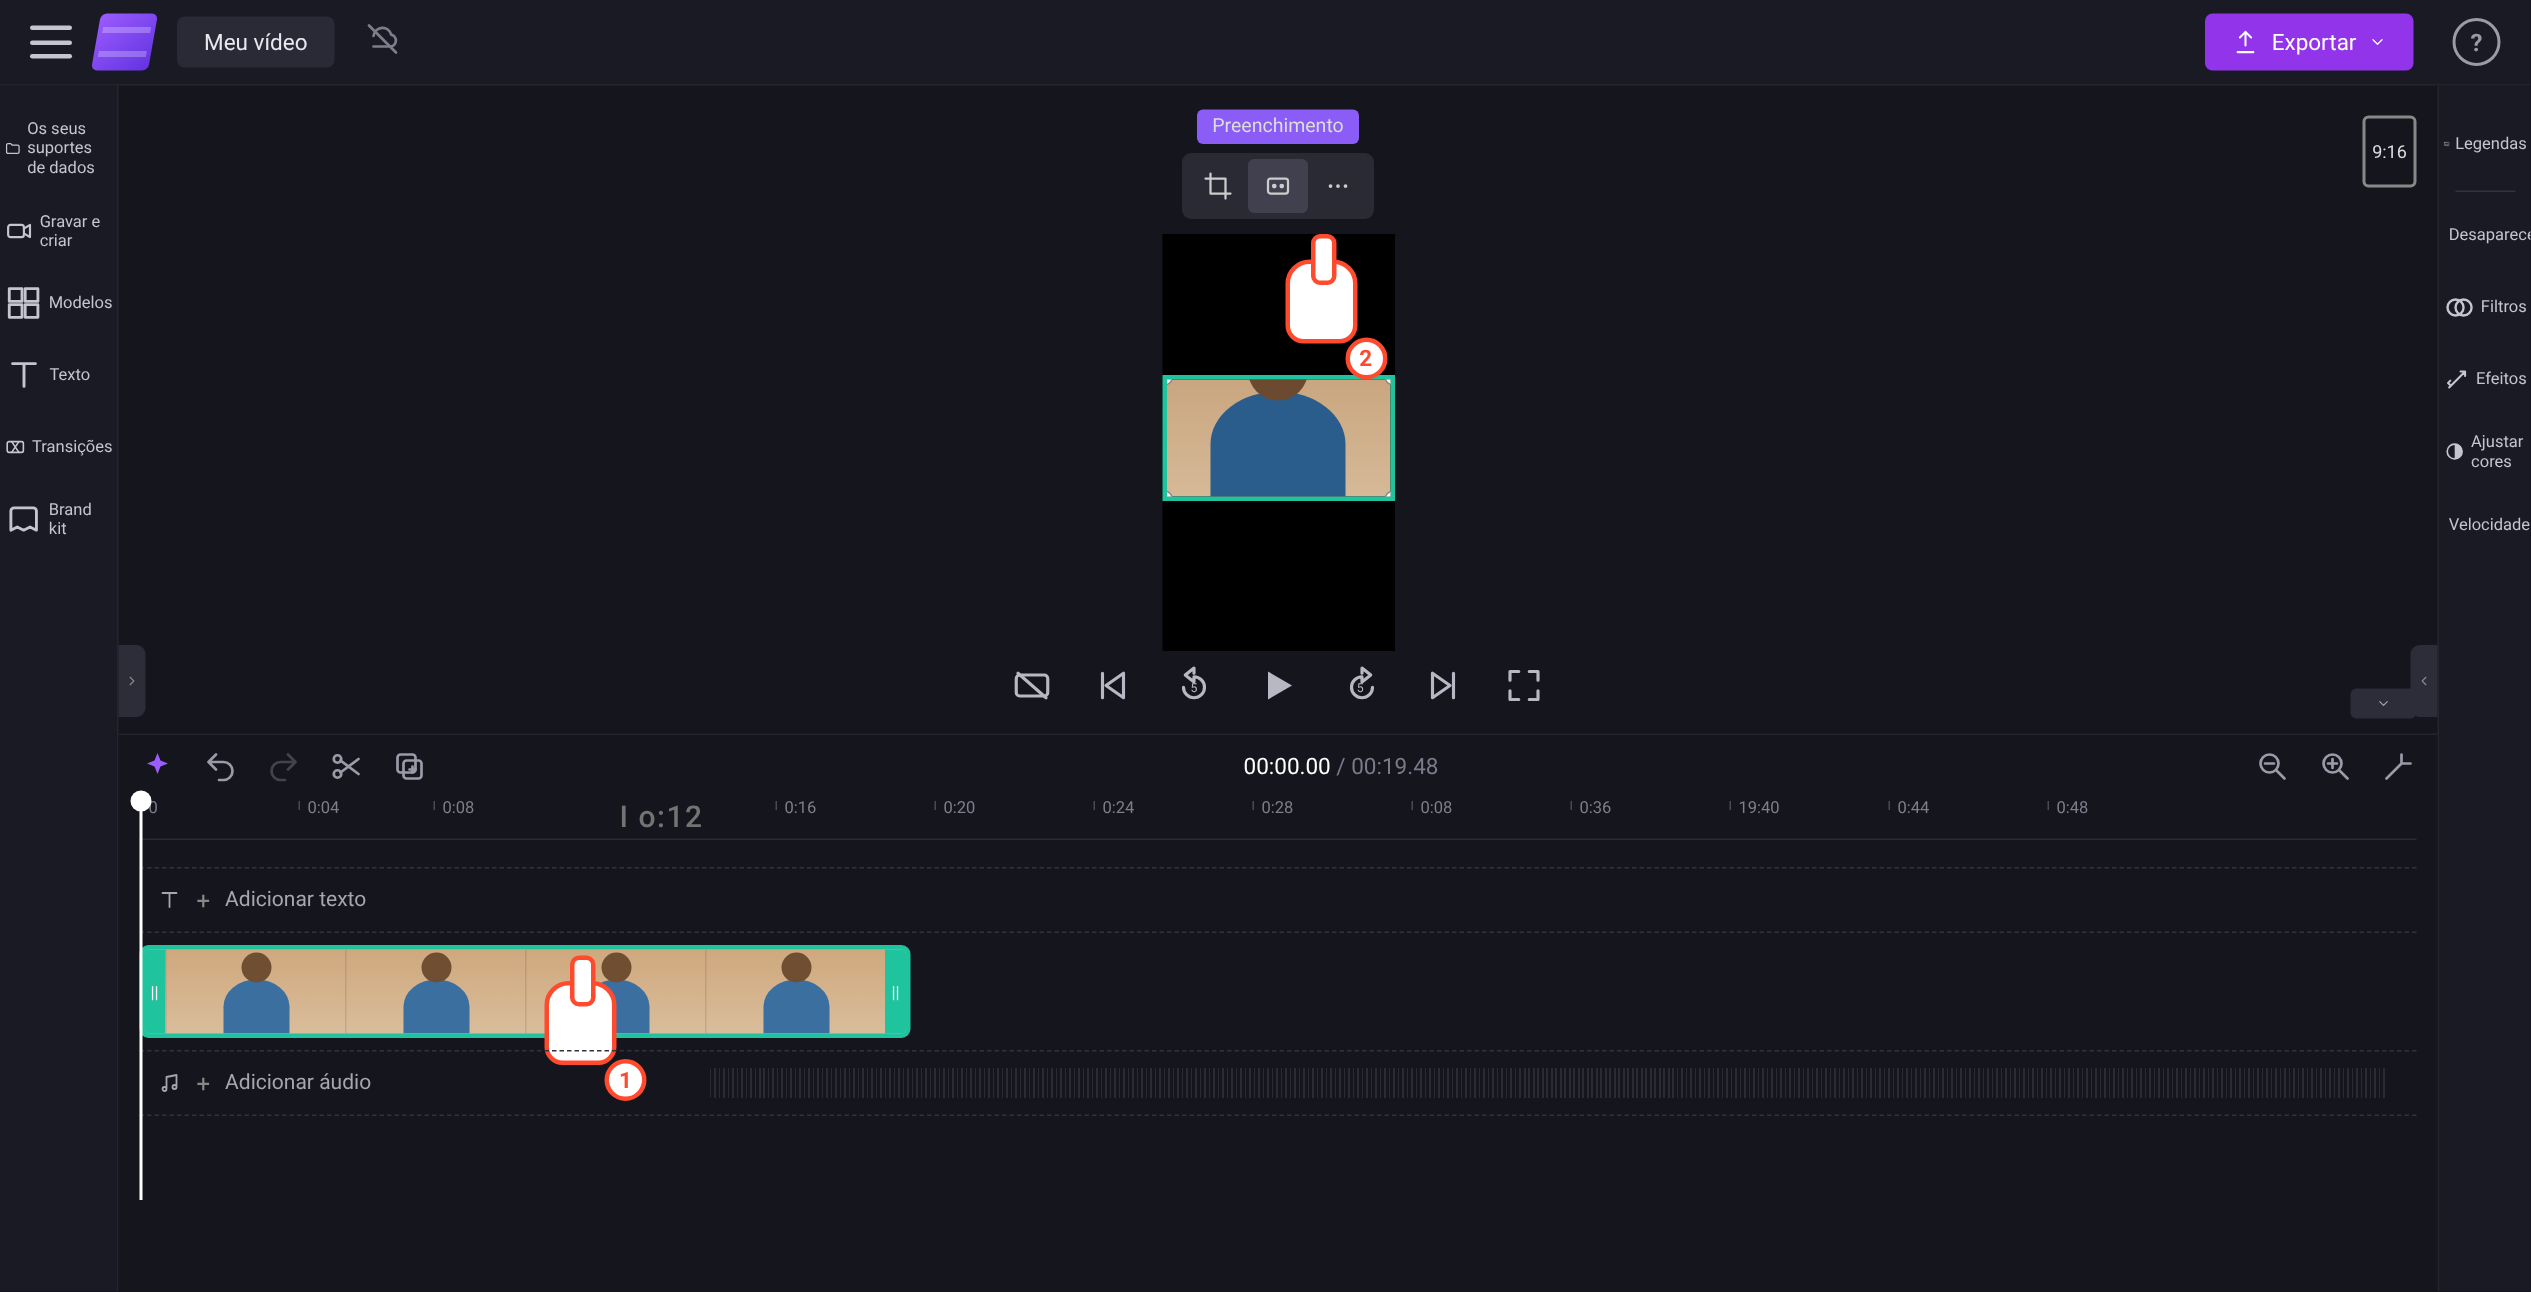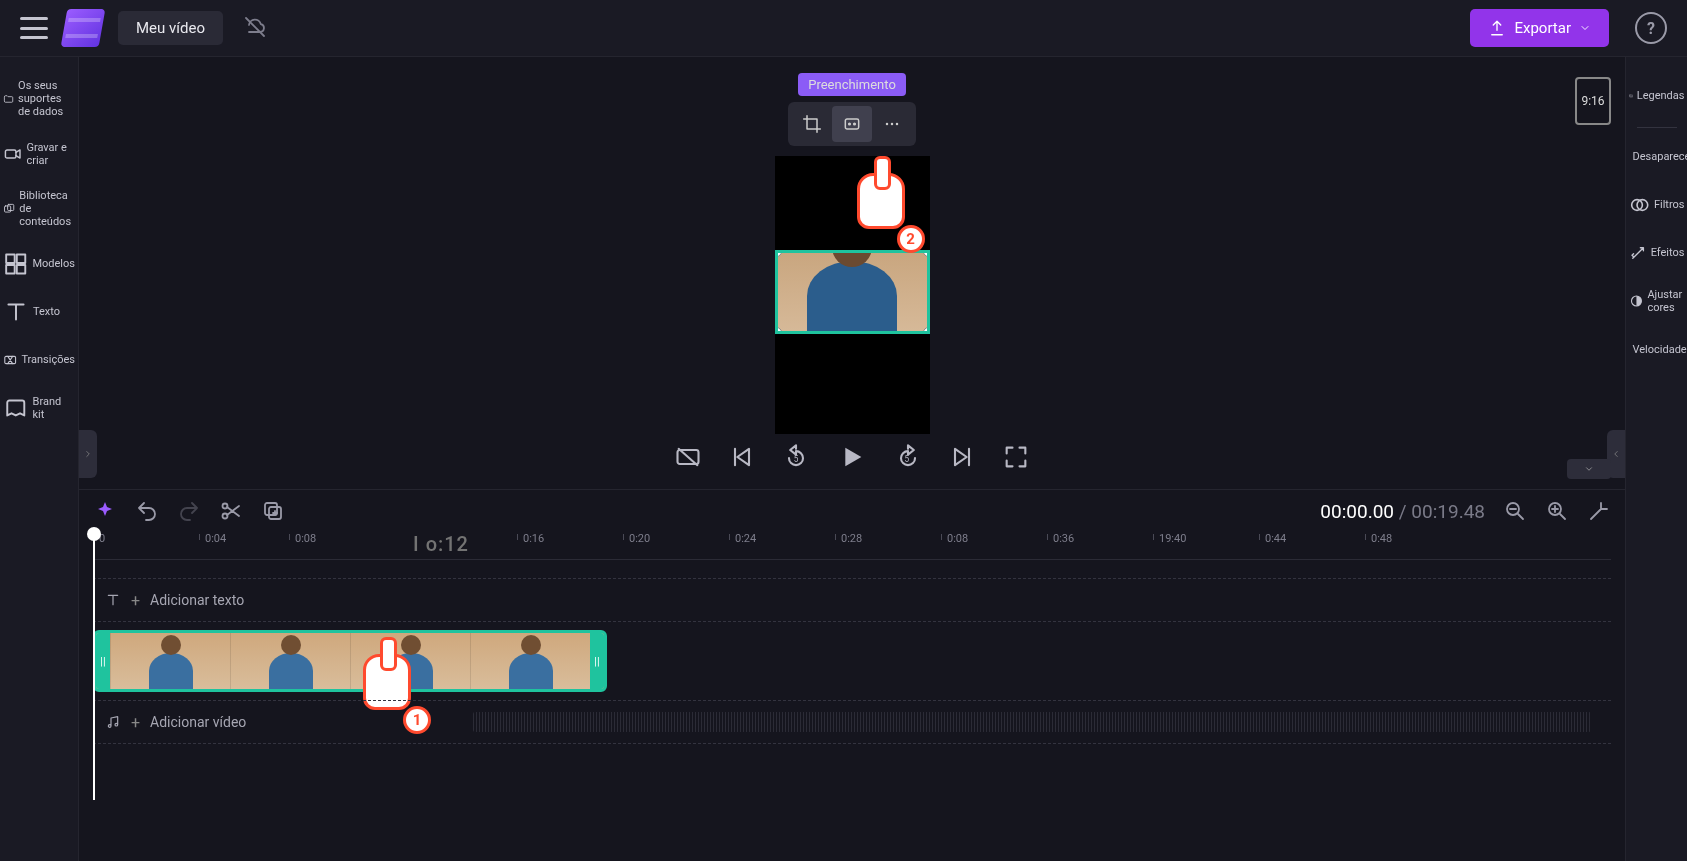--- a/index.html
+++ b/index.html
@@ -131,21 +131,21 @@
   position: absolute;
   left: 79px; right: 62px; top: 489px; bottom: 0;
   background:#15151e;
   border-top: 1px solid #25252f;
 }
 .tl-toolbar {
   height: 42px; display:flex; align-items:center; padding: 0 14px; gap:18px;
 }
 .tl-toolbar .tlbtn{width:24px;height:24px;color:#9a9aa8;display:flex;align-items:center;justify-content:center;}
 .tlbtn.ai{color:#9b5cff;}
-.tl-time{flex:1;text-align:right;font-size:19px;font-variant-numeric:tabular-nums;}
+.tl-time{flex:1;text-align:center;font-size:15px;font-variant-numeric:tabular-nums;}
 .tl-time .cur{color:#fff;}
 .tl-time .sep,.tl-time .dur{color:#7a7a88;}
 .tl-right{display:flex;gap:18px;align-items:center;}
 
 
 .ruler{position:relative;height:28px;margin-left:14px;margin-right:14px;border-bottom:1px solid #2b2b36;}
 .ruler-mark{position:absolute;top:0;font-size:11px;color:#7e7e8c;}
 .ruler-mark::before{content:"";position:absolute;left:-6px;top:2px;width:1px;height:6px;background:#4a4a56;}
 .playhead{position:absolute;top:-5px;left:-6px;width:14px;height:14px;background:#fff;border-radius:50%;z-index:5;}
 .playhead-line{position:absolute;left:0;top:8px;width:2px;height:260px;background:#fff;z-index:4;}
@@ -203,27 +203,20 @@
         <path d="M3 7a2 2 0 0 1 2-2h4l2 2h8a2 2 0 0 1 2 2v8a2 2 0 0 1-2 2H5a2 2 0 0 1-2-2z"></path>
       </svg>
     <span>Os seus suportes de dados</span>
   </div>
   <div class="side-item">
     <svg viewBox="0 0 24 24">
         <rect x="3" y="7" width="13" height="10" rx="2"></rect>
         <path d="M16 10l5-3v10l-5-3"></path>
       </svg>
     <span>Gravar e criar</span>
-  </div>
-  <div class="side-item">
-    <svg viewBox="0 0 24 24">
-        <rect x="3" y="6" width="12" height="12" rx="2"></rect>
-        <rect x="9" y="3" width="12" height="12" rx="2"></rect>
-      </svg>
-    <span>Biblioteca de conteúdos</span>
   </div>
   <div class="side-item">
     <svg viewBox="0 0 24 24">
         <rect x="3" y="3" width="8" height="8"></rect>
         <rect x="13" y="3" width="8" height="8"></rect>
         <rect x="3" y="13" width="8" height="8"></rect>
         <rect x="13" y="13" width="8" height="8"></rect>
       </svg>
     <span>Modelos</span>
   </div>
@@ -502,18 +495,18 @@
         <div class="cursor-num">1</div>
       </div>
     </div>
 
     <div class="track-row">
       <div class="track-placeholder">
         <svg width="16" height="16" viewBox="0 0 24 24">
             <path d="M9 18V6l10-2v12M9 18a2 2 0 1 1-4 0 2 2 0 0 1 4 0zM19 16a2 2 0 1 1-4 0 2 2 0 0 1 4 0z"></path>
           </svg>
         <span class="plus">+</span>
-        <span>Adicionar vídeo</span>
+        <span>Adicionar áudio</span>
       </div>
       <div class="audio-wave"></div>
     </div>
   </div>
 </div>
 
 </body></html>

